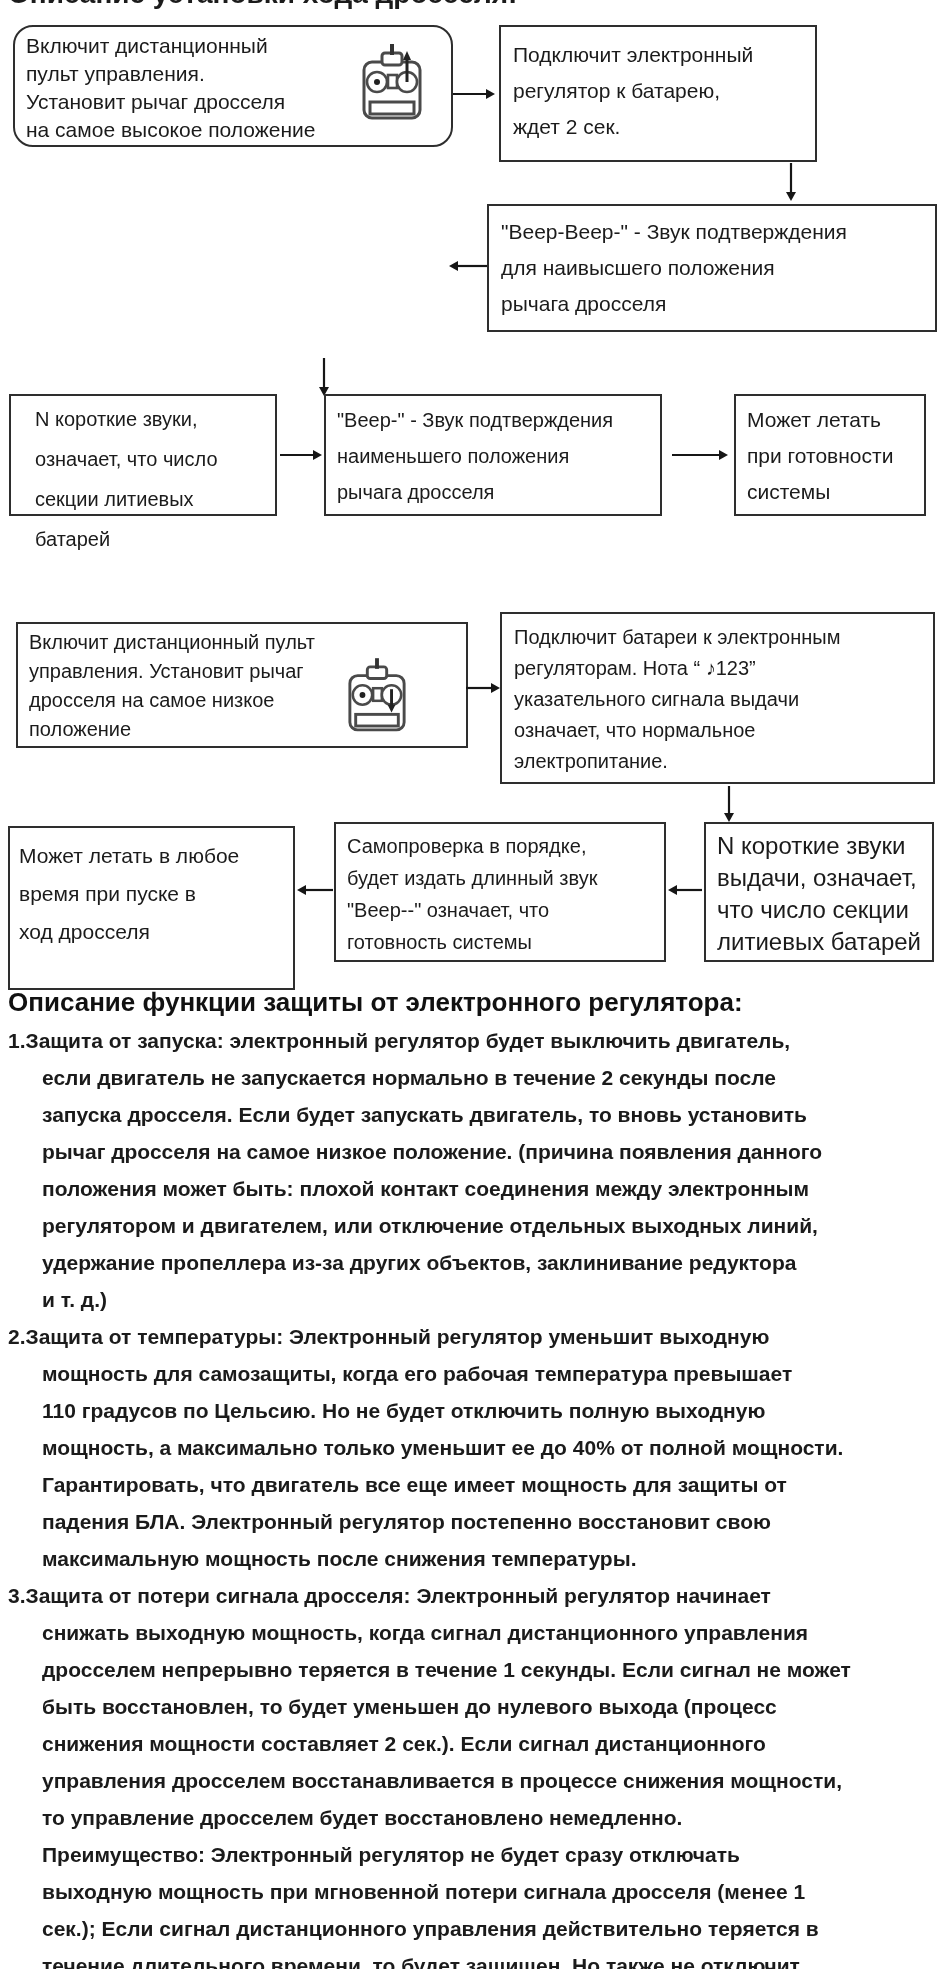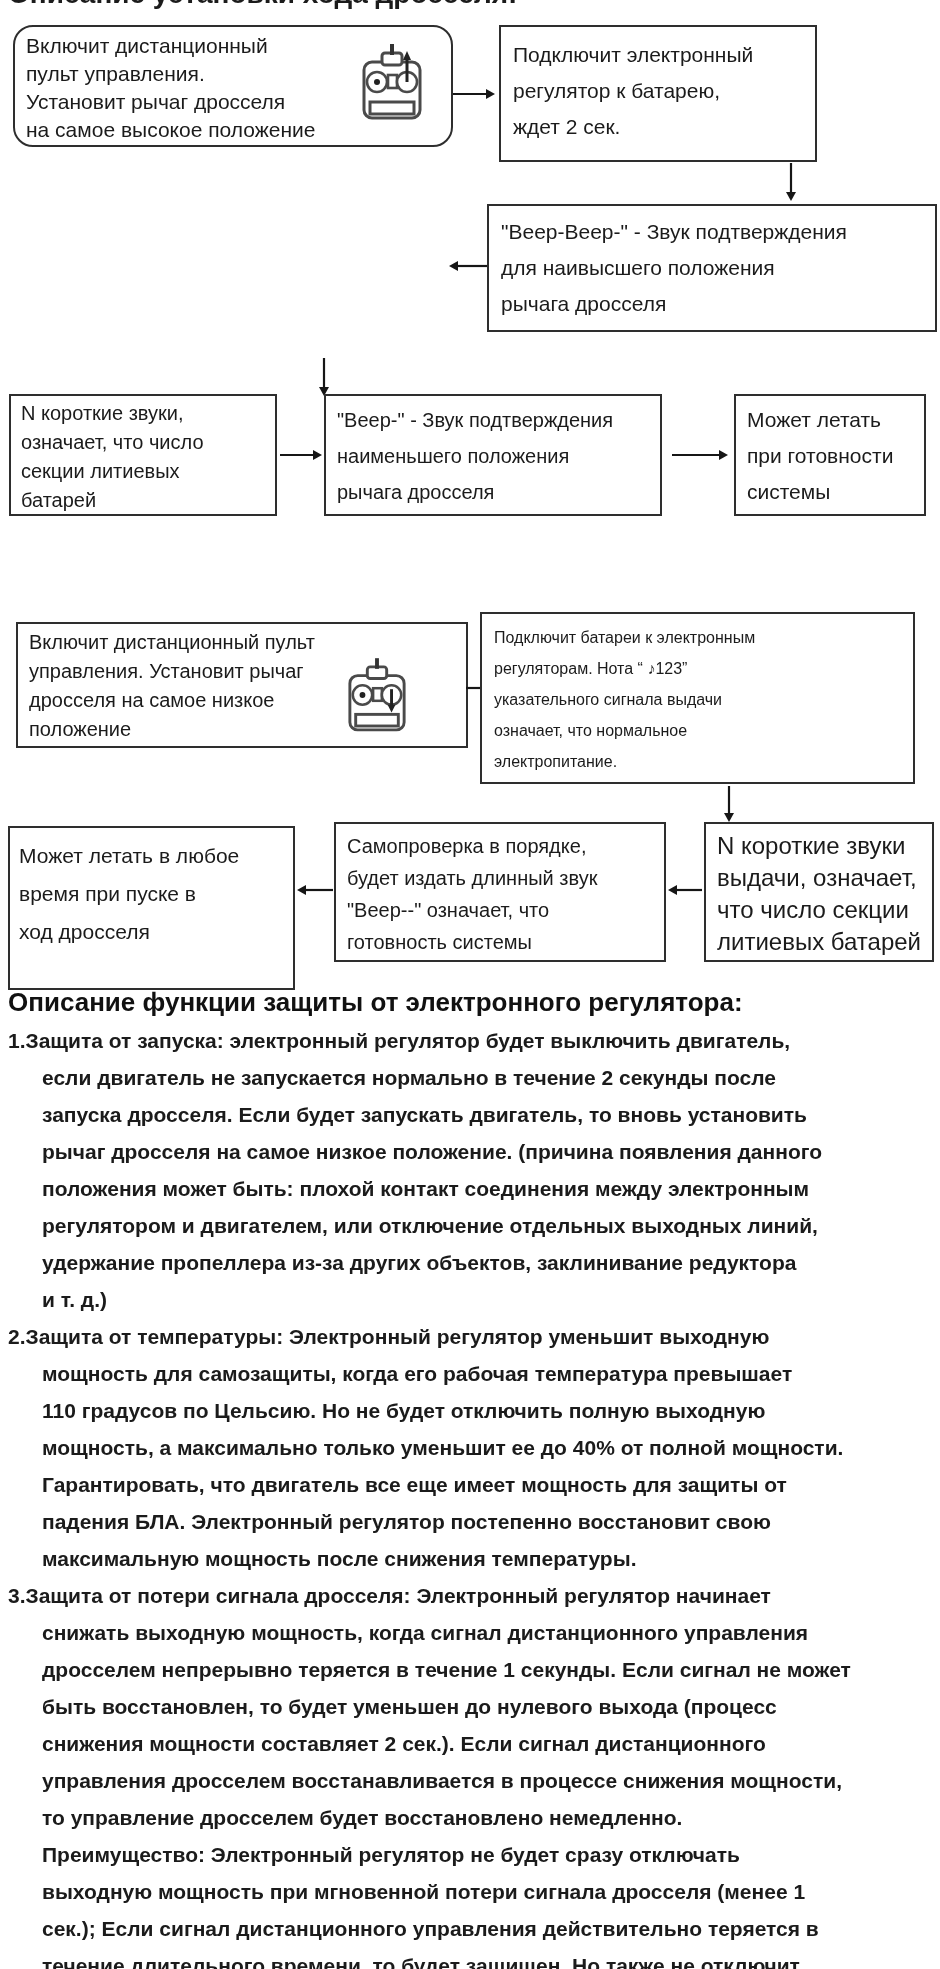--- a/index.html
+++ b/index.html
@@ -78,21 +78,21 @@
 
   <div class="fbox btxt" style="left:487px;top:204px;width:450px;height:128px;padding:8px 12px;font-size:21px;line-height:36px;">"Beep-Beep-" - Звук подтверждения
 для наивысшего положения
 рычага дросселя</div>
 
   <svg class="arrow" style="left:317px;top:358px;" width="14" height="38">
     <line x1="7" y1="0" x2="7" y2="29"></line>
       <polygon points="2,29 7,38 12,29"></polygon>
   </svg>
 
-  <div class="fbox btxt" style="left:9px;top:394px;width:268px;height:122px;padding:3px 10px;font-size:20px;line-height:29px;">N короткие звуки,
+  <div class="fbox btxt" style="left:9px;top:394px;width:268px;height:122px;padding:3px 24px;font-size:20px;line-height:40px;">N короткие звуки,
 означает, что число
 секции литиевых
 батарей</div>
 
   <svg class="arrow" style="left:280px;top:448px;" width="42" height="14">
     <line x1="0" y1="7" x2="33" y2="7"></line>
       <polygon points="33,2 42,7 33,12"></polygon>
   </svg>
 
   <div class="fbox btxt" style="left:324px;top:394px;width:338px;height:122px;padding:6px 11px;font-size:20px;line-height:36px;">"Beep-" - Звук подтверждения
@@ -126,21 +126,21 @@
       <polygon class="fillb" points="43,50 47,58 51,50"></polygon>
       <rect class="st" x="10" y="60" width="44" height="12"></rect>
     </svg>
   </div>
 
   <svg class="arrow" style="left:466px;top:681px;" width="34" height="14">
     <line x1="0" y1="7" x2="25" y2="7"></line>
       <polygon points="25,2 34,7 25,12"></polygon>
   </svg>
 
-  <div class="fbox btxt" style="left:480px;top:612px;width:435px;height:172px;padding:8px 12px;font-size:16px;line-height:31px;">Подключит батареи к электронным
+  <div class="fbox btxt" style="left:500px;top:612px;width:435px;height:172px;padding:8px 12px;font-size:20px;line-height:31px;">Подключит батареи к электронным
 регуляторам. Нота “  ♪123”
 указательного сигнала выдачи
 означает, что нормальное
 электропитание.</div>
 
   <svg class="arrow" style="left:722px;top:786px;" width="14" height="36">
     <line x1="7" y1="0" x2="7" y2="27"></line>
       <polygon points="2,27 7,36 12,27"></polygon>
   </svg>
 

